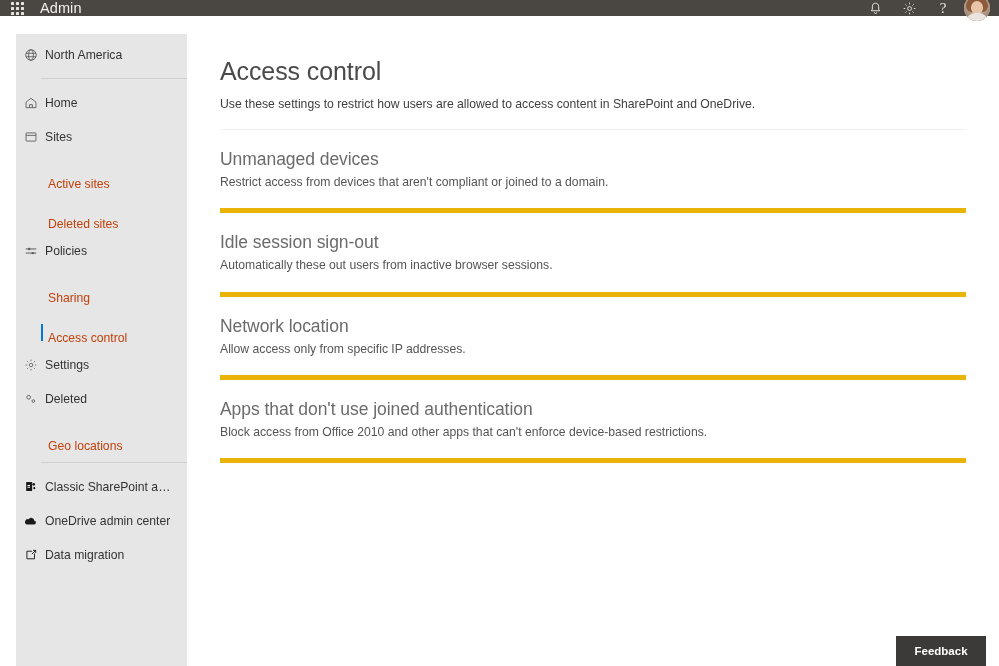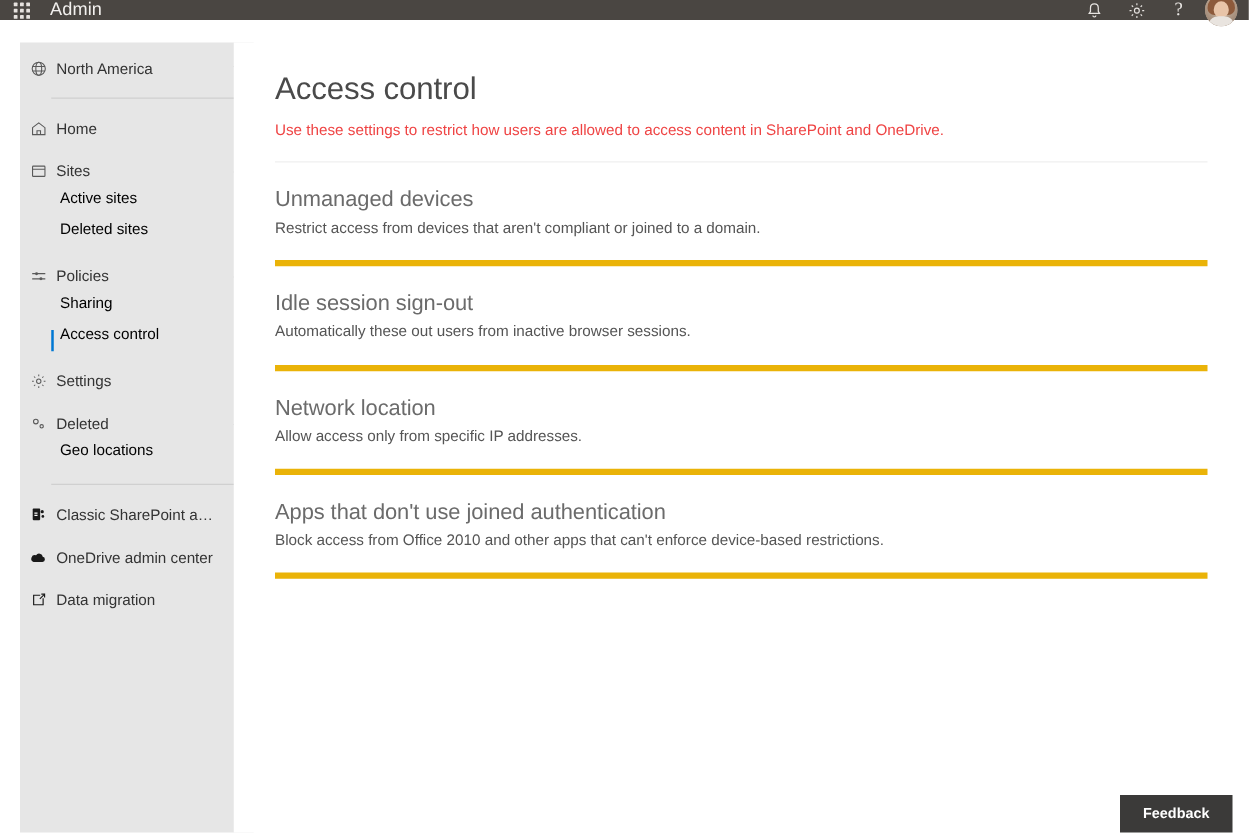--- a/index.html
+++ b/index.html
@@ -143,26 +143,27 @@
     width: 26px;
     min-width: 26px;
     display: flex;
     align-items: center;
     justify-content: center;
     color: #4a4a4a;
   }
   .nav-sub {
     height: 25px;
     display: flex;
-    align-items: flex-start;
+    align-items: flex-end;
     padding-left: 32px;
     font-size: 12.2px;
-    color: #000000;
+    color: #c2410c;
     cursor: pointer;
     position: relative;
+    margin-top: 15px;
   }
   .nav-sub.selected::before {
     content: "";
     position: absolute;
     left: 25px;
     top: 4px;
     bottom: 4px;
     width: 2px;
     background: #0078d4;
   }
@@ -189,21 +190,21 @@
   .page-title {
     font-size: 25px;
     font-weight: 400;
     color: #4a4a4a;
     letter-spacing: -.1px;
     line-height: 1.18;
   }
   .page-sub {
     margin-top: 9px;
     font-size: 12.2px;
-    color: #ef4444;
+    color: #404040;
     line-height: 1.35;
   }
   .sections {
     margin: 17px 33px 0 33px;
     border-top: 1px solid #f0f0f0;
   }
   .section {
     padding: 19px 0 18px 0;
     border-bottom: 5px solid #eab308;
     cursor: pointer;

